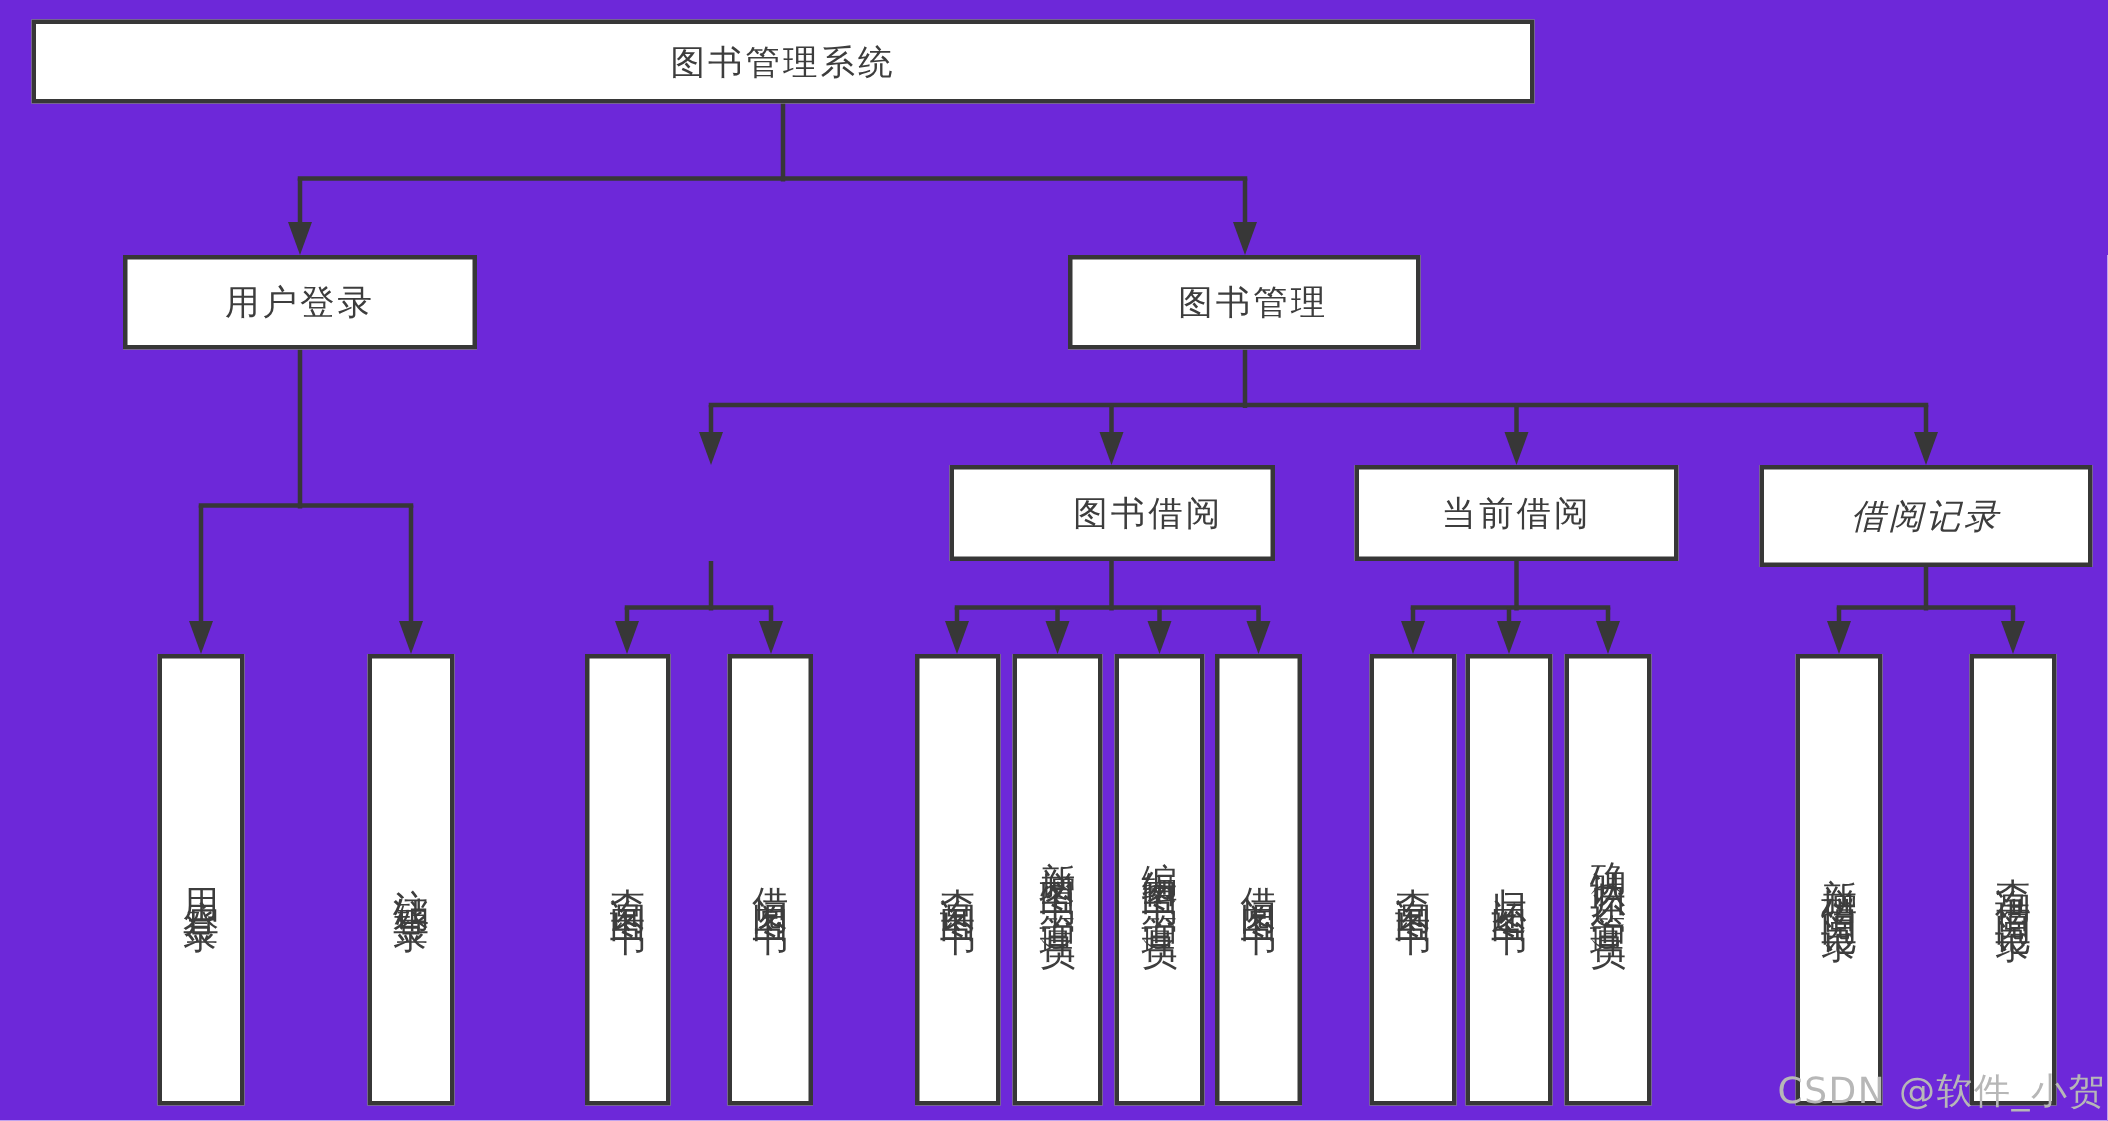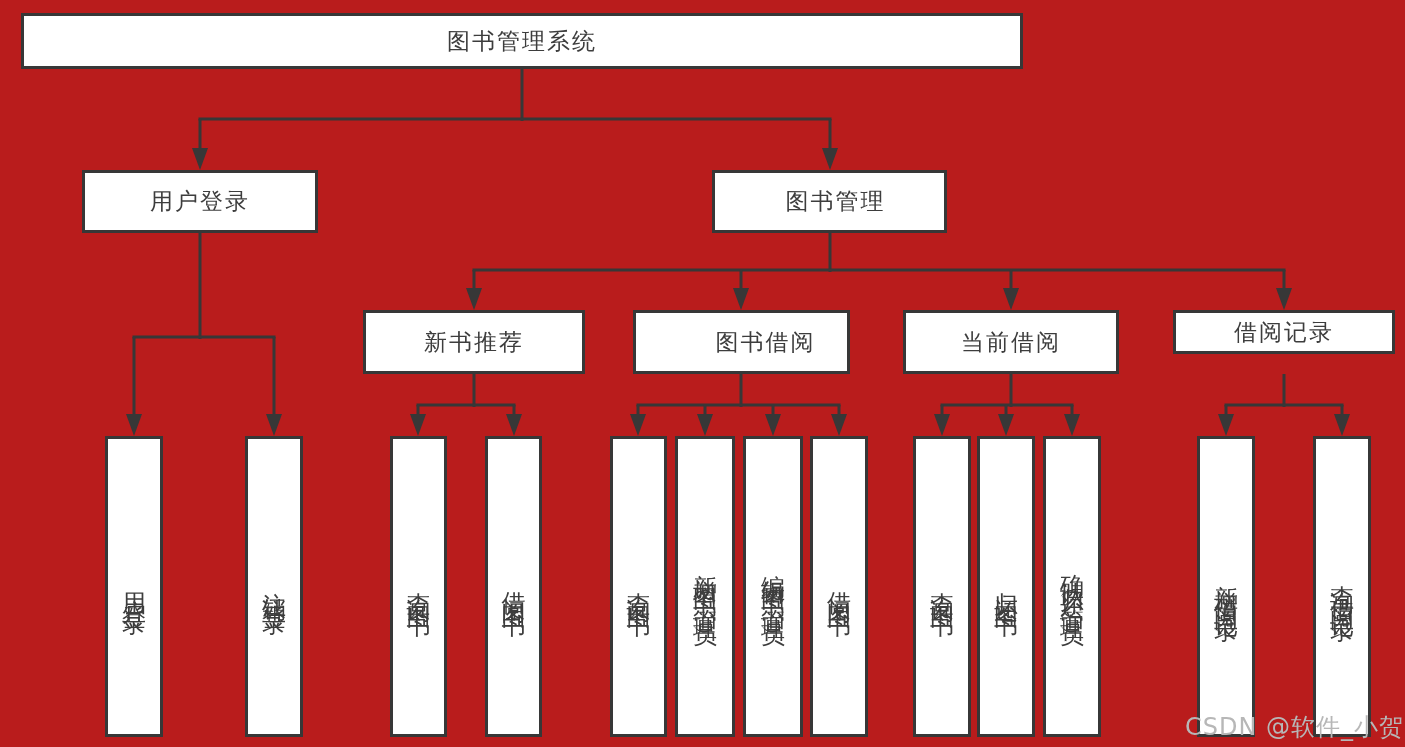--- a/index.html
+++ b/index.html
@@ -1,21 +1,21 @@
 <!DOCTYPE html>
 <html><head>
 <meta charset="utf-8">
 <style>
   * { margin: 0; padding: 0; box-sizing: border-box; }
   html, body { background: #ffffff; }
   .stage {
     position: relative;
     width: 1405px;
     height: 747px;
-    background: #b91c1c;
+    background: #6d28d9;
     font-family: "DejaVu Sans", sans-serif;
     overflow: hidden;
   }
   .stage svg { position: absolute; left: 0; top: 0; }
   .box {
     position: absolute;
     border: 3px solid #373737;
     background: #ffffff;
     display: flex;
     align-items: center;
@@ -107,30 +107,27 @@
     <span>图书管理系统</span>
   </div>
 
   <div class="box" style="left:82px; top:170px; width:236px; height:63px;">
     <span>用户登录</span>
   </div>
   <div class="box" style="left:712px; top:170px; width:235px; height:63px;padding-left:12px;">
     <span>图书管理</span>
   </div>
 
-  <div class="box" style="left:363px; top:310px; width:222px; height:64px;">
-    <span>新书推荐</span>
-  </div>
   <div class="box" style="left:633px; top:310px; width:217px; height:64px;padding-left:48px;">
     <span>图书借阅</span>
   </div>
   <div class="box" style="left:903px; top:310px; width:216px; height:64px;">
     <span>当前借阅</span>
   </div>
-  <div class="box" style="left:1173px; top:310px; width:222px; height:44px;">
+  <div class="box" style="left:1173px; top:310px; width:222px; height:68px;font-style:italic;">
     <span>借阅记录</span>
   </div>
 
   <div class="box vbox" style="left:105px; top:436px; width:58px; height:301px;">
     <span>用户登录</span>
   </div>
   <div class="box vbox" style="left:245px; top:436px; width:58px; height:301px;">
     <span>注销登录</span>
   </div>
 

